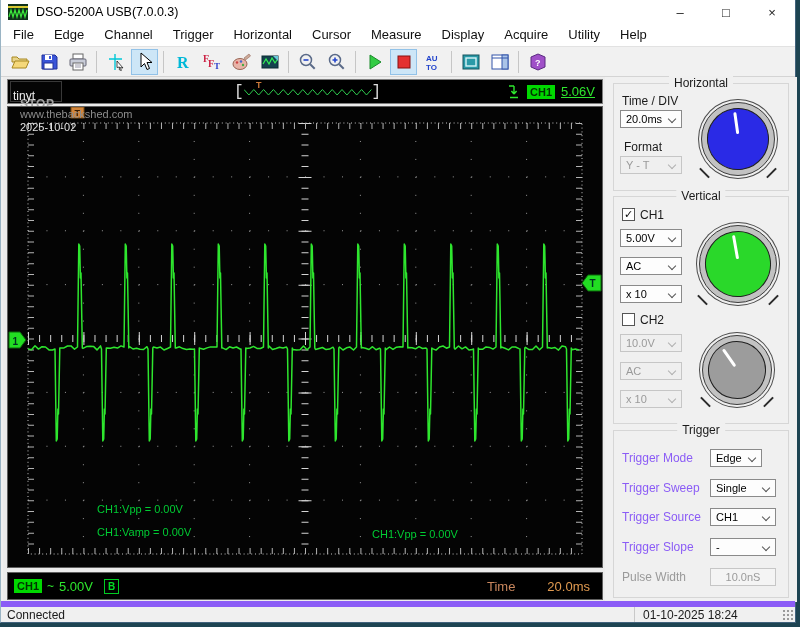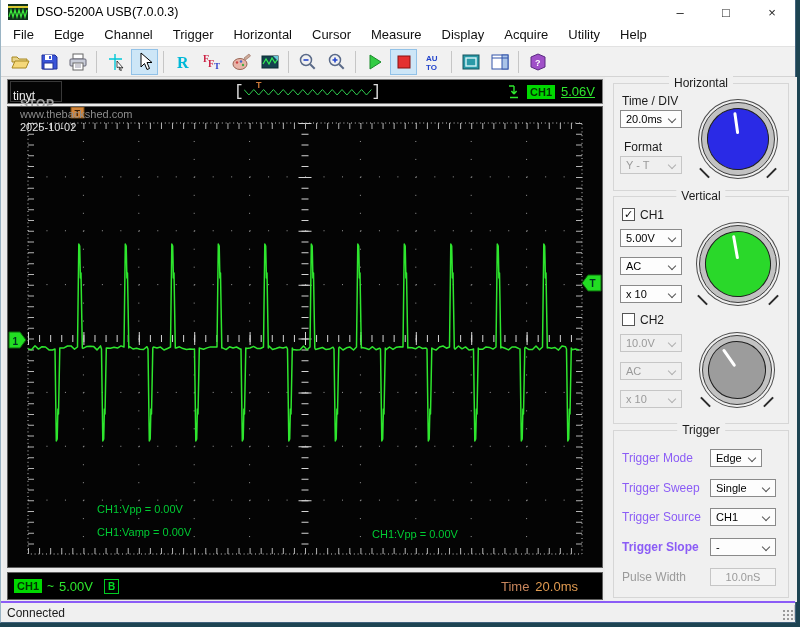--- a/index.html
+++ b/index.html
@@ -48,21 +48,21 @@
   .wm { position:absolute; left:12px; top:1px; color:#8d8d8d; font-size:11px; }
   .scope-date { position:absolute; left:12px; top:14px; color:#e2e2e2; font-size:11px; }
   .meas { position:absolute; color:#00cc33; font-size:11px; white-space:nowrap; }
 
   .bottom-bar { position:absolute; left:4px; top:495px; width:596px; height:28px; background:#000; border:1px solid #5f5f5f;
                 display:flex; align-items:center; }
   .bb-left { display:flex; align-items:center; gap:5px; margin-left:6px; }
   .bb-wave { color:#2ee62e; font-size:12px; }
   .bb-volt { color:#2ee62e; font-size:13px; }
   .b-badge { border:1px solid #00cc22; color:#00dd22; font-size:10px; font-weight:bold; padding:0 3px; line-height:13px; margin-left:6px; }
-  .bb-right { position:absolute; right:24px; display:flex; gap:6px; align-items:center;margin-left:18px; }
+  .bb-right { position:absolute; right:12px; display:flex; gap:32px; align-items:center;margin-left:18px; }
   .time-label { color:#c8865d; font-size:13px; }
   .time-value { color:#e09a50; font-size:13px; }
 
   
   .panel { position:absolute; left:604px; top:77px; width:192px; height:525px; background:#f0f0f0; }
   .group { position:absolute; border:1px solid #d6d6d6; }
   .group-title { position:absolute; top:-8px; left:50%; transform:translateX(-50%); background:#f0f0f0; padding:0 5px; font-size:12px; color:#1a1a1a; white-space:nowrap; }
   .fld-label { position:absolute; font-size:12px; color:#1a1a1a; white-space:nowrap; }
   .combo { position:absolute; width:62px; height:18px; border:1px solid #8a8a8a; background:#fdfdfd; font-size:11px; color:#000;
            display:flex; align-items:center; padding:0 5px; }
@@ -80,21 +80,21 @@
   .knob::before { content:""; position:absolute; width:13px; height:2px; background:#2a2a2a; bottom:1px; left:-4px; transform:rotate(45deg); }
   .knob::after  { content:""; position:absolute; width:13px; height:2px; background:#2a2a2a; bottom:1px; right:-4px; transform:rotate(-45deg); }
   .knob-rot { position:absolute; inset:5px; border-radius:50%; transform:rotate(var(--a)); }
   .knob-face { position:absolute; inset:0; border-radius:50%; border:1px solid #1f1f1f; background:var(--face); }
   .knob-ptr { position:absolute; left:50%; top:4px; width:3px; height:36%; margin-left:-1.5px; background:#fff; border-radius:2px; }
 
   .trig-row-label { position:absolute; left:8px; font-size:12px; color:#8b5cf6; white-space:nowrap; }
   .trig-row-label.disabled { color:#9a9a9a; }
 
   
-  .statusbar { position:absolute; left:0; bottom:0; right:0; height:21px; background:#f0f0f0; border-top:2px solid #8b5cf6;
+  .statusbar { position:absolute; left:0; bottom:0; right:0; height:21px; background:#f0f0f0; border-top:6px solid #8b5cf6;
                display:flex; align-items:center; font-size:12px; color:#1a1a1a; }
   .sb-left { flex:1; padding-left:6px; }
   .sb-div { width:1px; height:15px; background:#c9c9c9; }
   .sb-right { width:160px; padding-left:8px; }
   .sb-grip { position:absolute; right:2px; bottom:2px; width:11px; height:11px;
              background:radial-gradient(circle at 2px 2px, #9a9a9a 1.2px, transparent 1.4px);
              background-size:4px 4px; }
 </style>
 </head>
 <body>
@@ -412,29 +412,30 @@
         <span class="trig-row-label" style="top: 50px;">Trigger Sweep</span>
         <div class="combo" style="left: 96px; top: 48px; width: 66px;">
           <span>Single</span>
           <span class="chev"></span>
         </div>
         <span class="trig-row-label" style="top: 79px;">Trigger Source</span>
         <div class="combo" style="left: 96px; top: 77px; width: 66px;">
           <span>CH1</span>
           <span class="chev"></span>
         </div>
-        <span class="trig-row-label" style="top: 109px; font-weight: bold;">Trigger Slope</span>
+        <span class="trig-row-label" style="top: 109px;">Trigger Slope</span>
         <div class="combo" style="left: 96px; top: 107px; width: 66px;">
           <span>-</span>
           <span class="chev"></span>
         </div>
         <span class="trig-row-label disabled" style="top: 139px;">Pulse Width</span>
         <div class="inputbox" style="left: 96px; top: 137px;">10.0nS</div>
       </div>
   </div>
 
   <div class="statusbar">
     <div class="sb-left">Connected</div>
     <div class="sb-div"></div>
+    <div class="sb-right">01-10-2025  18:24</div>
     <div class="sb-grip"></div>
   </div>
 
 </div>
 
 </body></html>

